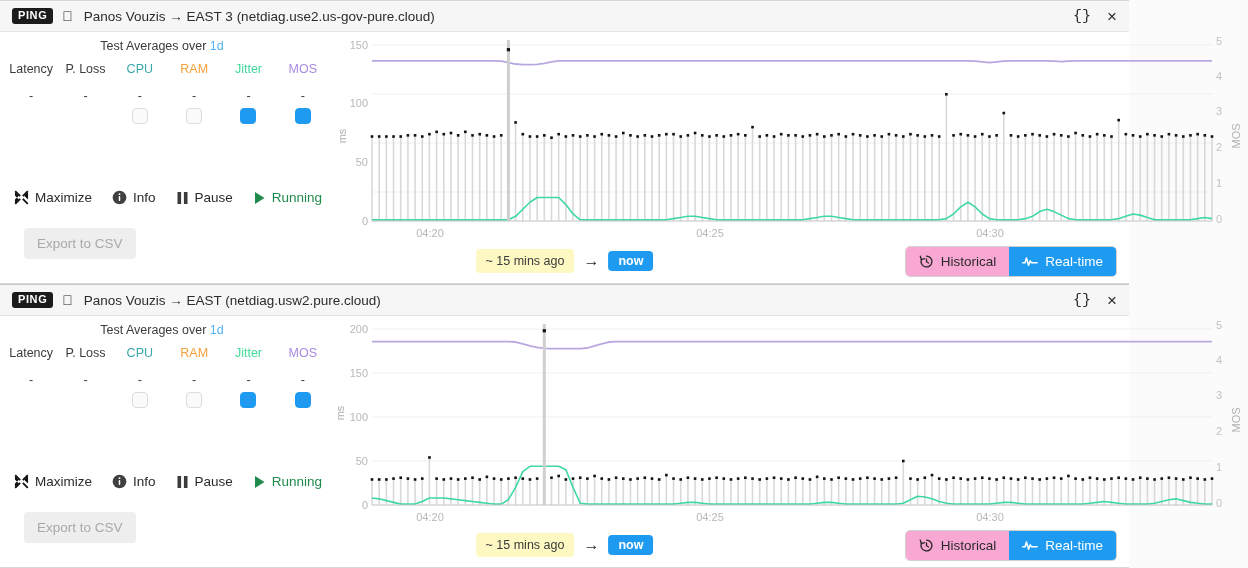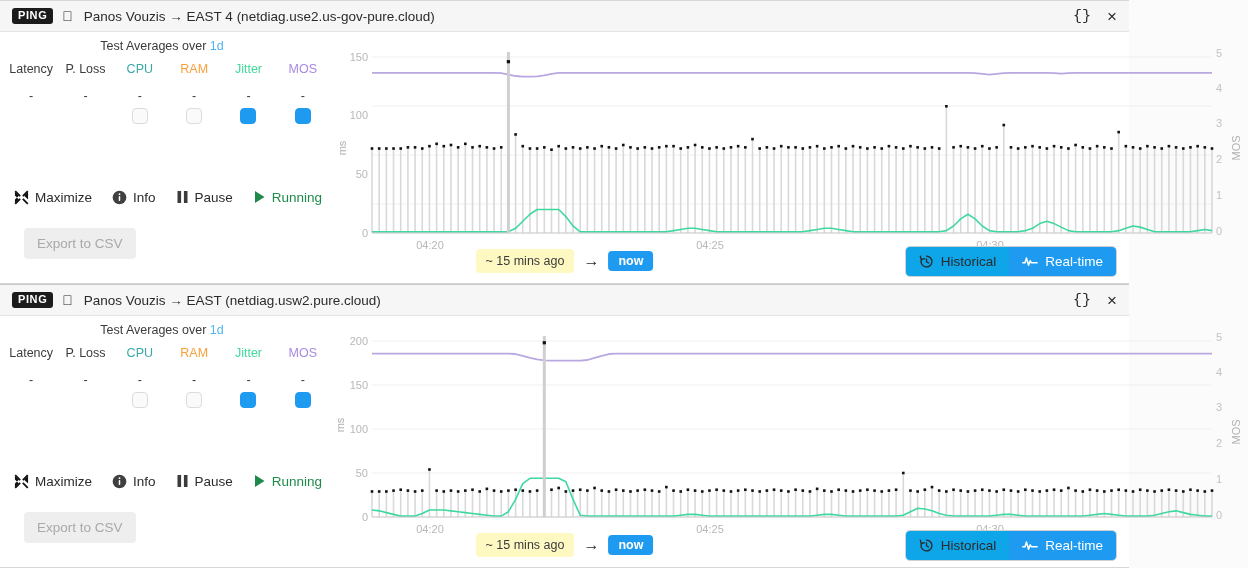--- a/index.html
+++ b/index.html
@@ -132,21 +132,21 @@
   
   .actions {
     position: absolute;
     left: 14px; top: 158px;
     display: flex;
     align-items: center;
     gap: 0;
     font-size: 13.5px;
   }
   .act {
-    display: flex; align-items: flex-start;
+    display: flex; align-items: center;
     gap: 6px;
     margin-right: 20px;
     cursor: pointer;
     color: #2b2b2b;
     white-space: nowrap;
   }
   .act.running { color: #1f8a4c; margin-right: 0; }
   .ic { display: inline-flex; align-items: center; justify-content: center; }
   .ic svg { display: block; }
 
@@ -161,21 +161,20 @@
     padding: 8px 13px;
     font-family: "Liberation Sans", sans-serif;
     cursor: default;
   }
 
   
   .chartwrap {
     flex: 1;
     position: relative;
     padding: 4px 1px 0 0;
-    margin-top: 12px;
   }
   .chart-svg { display: block; }
 
   
   .footer {
     position: absolute;
     left: 0; right: 0; bottom: 0;
     height: 44px;
     display: flex;
     align-items: center;
@@ -216,33 +215,33 @@
     overflow: hidden;
     border: 1px solid #d0d0d0;
   }
   .mode-btn {
     display: flex; align-items: center; gap: 7px;
     font-size: 13.5px;
     padding: 7px 13px;
     cursor: pointer;
     white-space: nowrap;
   }
-  .mode-btn.inactive { background: #0ea5e9; color: #2b2b2b; }
+  .mode-btn.inactive { background: #f9a8d4; color: #2b2b2b; }
   .mode-btn.active { background: #1e9bf0; color: #ffffff; }
 </style>
 </head>
 <body>
 
 <div class="app">
 
   <div class="panel">
     <div class="titlebar">
       <span class="ping-badge">PING</span>
       <span class="os-icon"></span>
-      <span class="title-text">Panos Vouzis → EAST 4 (netdiag.use2.us-gov-pure.cloud)</span>
+      <span class="title-text">Panos Vouzis → EAST 3 (netdiag.use2.us-gov-pure.cloud)</span>
       <span class="tb-spacer"></span>
       <span class="tb-btn">{}</span>
       <span class="tb-btn close">×</span>
     </div>
 
     <div class="panel-body">
       <div class="leftcol">
         <div class="avg-title">
           <span>Test Averages over</span>
           <span class="dur">1d</span>

